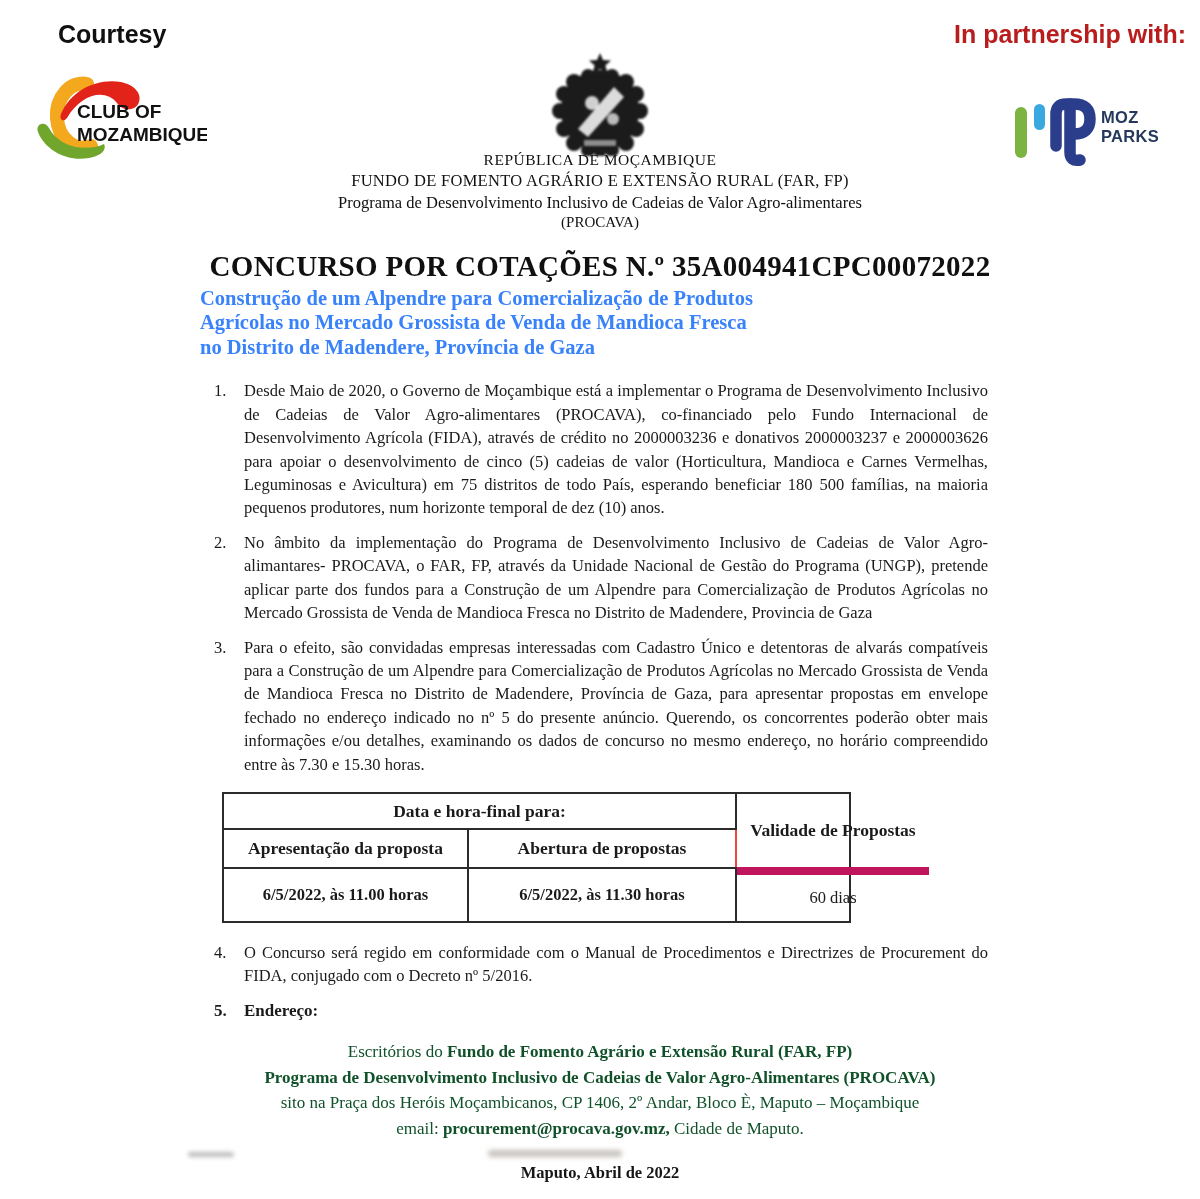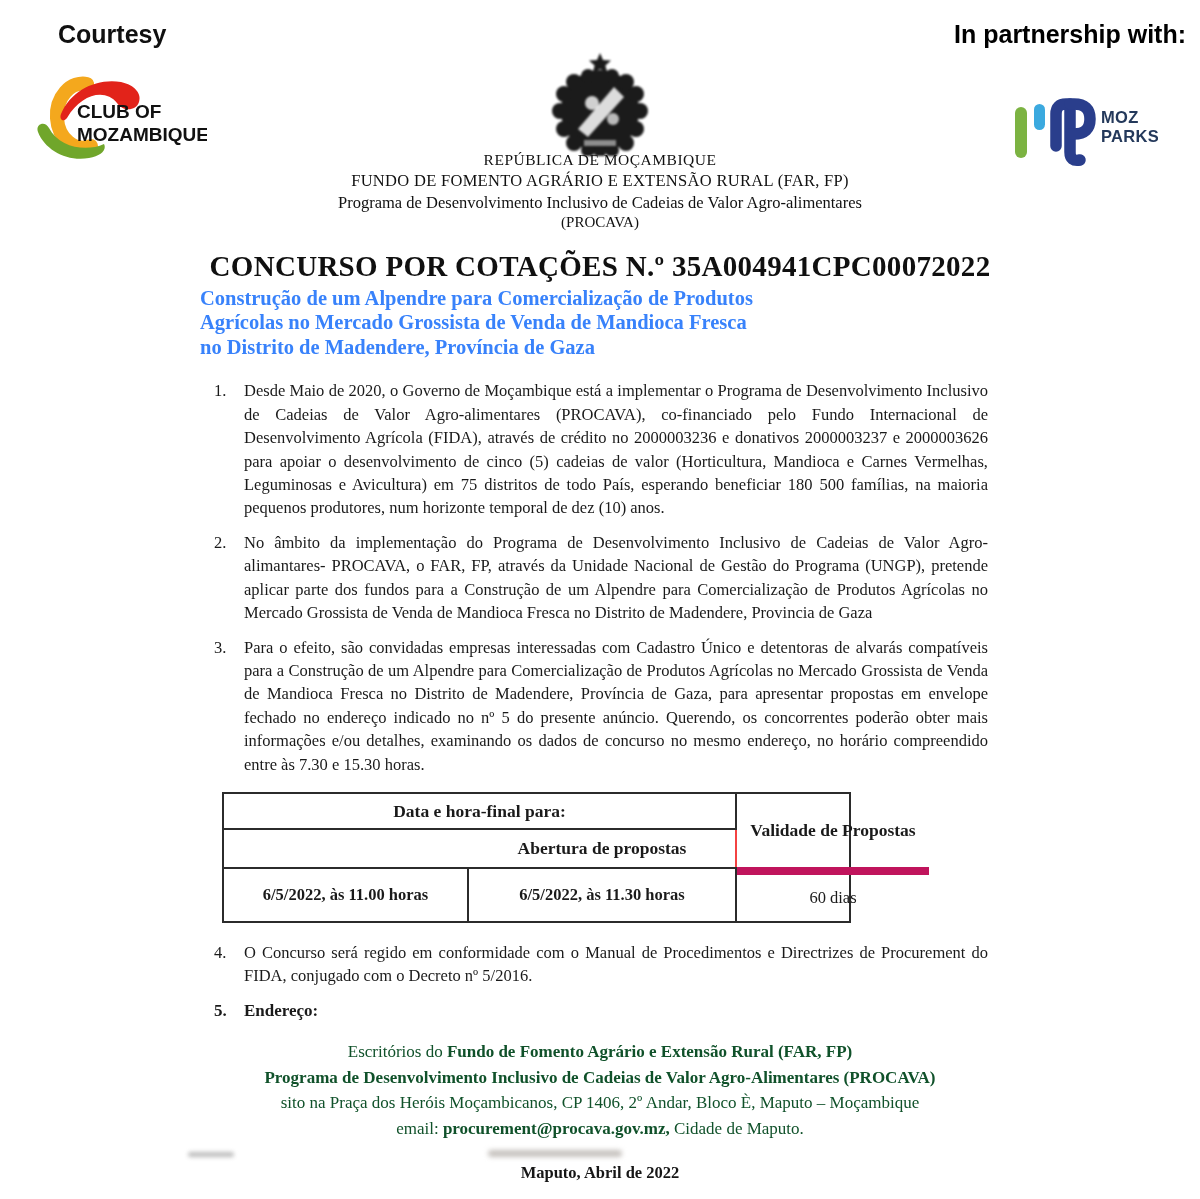--- a/index.html
+++ b/index.html
@@ -1,21 +1,21 @@
 <!DOCTYPE html>
 <html><head>
 <meta charset="utf-8">
 <style>
   * { margin:0; padding:0; box-sizing:border-box; }
   html,body { width:1200px; height:1199px; background:#ffffff; font-family:"Liberation Sans", sans-serif; }
   body { position:relative; overflow:hidden; }
 
   
   .courtesy { position:absolute; left:58px; top:20px; font-size:25px; font-weight:700; color:#101010; }
-  .partnership { position:absolute; right:14px; top:20px; font-size:25px; font-weight:700; color:#000000; }
+  .partnership { position:absolute; right:14px; top:20px; font-size:25px; font-weight:700; color:#b91c1c; }
 
   .club-logo { position:absolute; left:37px; top:70px; width:170px; height:92px; }
   .mozparks-logo { position:absolute; left:1008px; top:92px; width:150px; height:76px; }
 
   
   .emblem { position:absolute; left:540px; top:52px; width:120px; height:104px; filter:blur(1.2px); opacity:.94; }
 
   
   .doc { position:absolute; left:200px; top:150px; width:800px;
          font-family:"Liberation Serif", serif; color:#1e1e1e; filter:blur(0.28px) contrast(1.04); }
@@ -145,20 +145,21 @@
     </div>
     <div class="item">
       <span class="num">3.</span>
       <div class="txt">Para o efeito, são convidadas empresas interessadas com Cadastro Único e detentoras de alvarás compatíveis para a Construção de um Alpendre para Comercialização de Produtos Agrícolas no Mercado Grossista de Venda de Mandioca Fresca no Distrito de Madendere, Província de Gaza, para apresentar propostas em envelope fechado no endereço indicado no nº 5 do presente anúncio. Querendo, os concorrentes poderão obter mais informações e/ou detalhes, examinando os dados de concurso no mesmo endereço, no horário compreendido entre às 7.30 e 15.30 horas.</div>
     </div>
   </div>
 
   <div class="tender-table">
     <div class="th-merged">Data e hora-final para:</div>
     <div class="th-validity">Validade de Propostas</div>
+    <div class="th-sub1">Apresentação da proposta</div>
     <div class="th-sub2">Abertura de propostas</div>
     <div class="td1">6/5/2022, às 11.00 horas</div>
     <div class="td2">6/5/2022, às 11.30 horas</div>
     <div class="td3">60 dias</div>
   </div>
 
   <div class="items after-table">
     <div class="item">
       <span class="num">4.</span>
       <div class="txt">O Concurso será regido em conformidade com o Manual de Procedimentos e Directrizes de Procurement do FIDA, conjugado com o Decreto nº 5/2016.</div>

